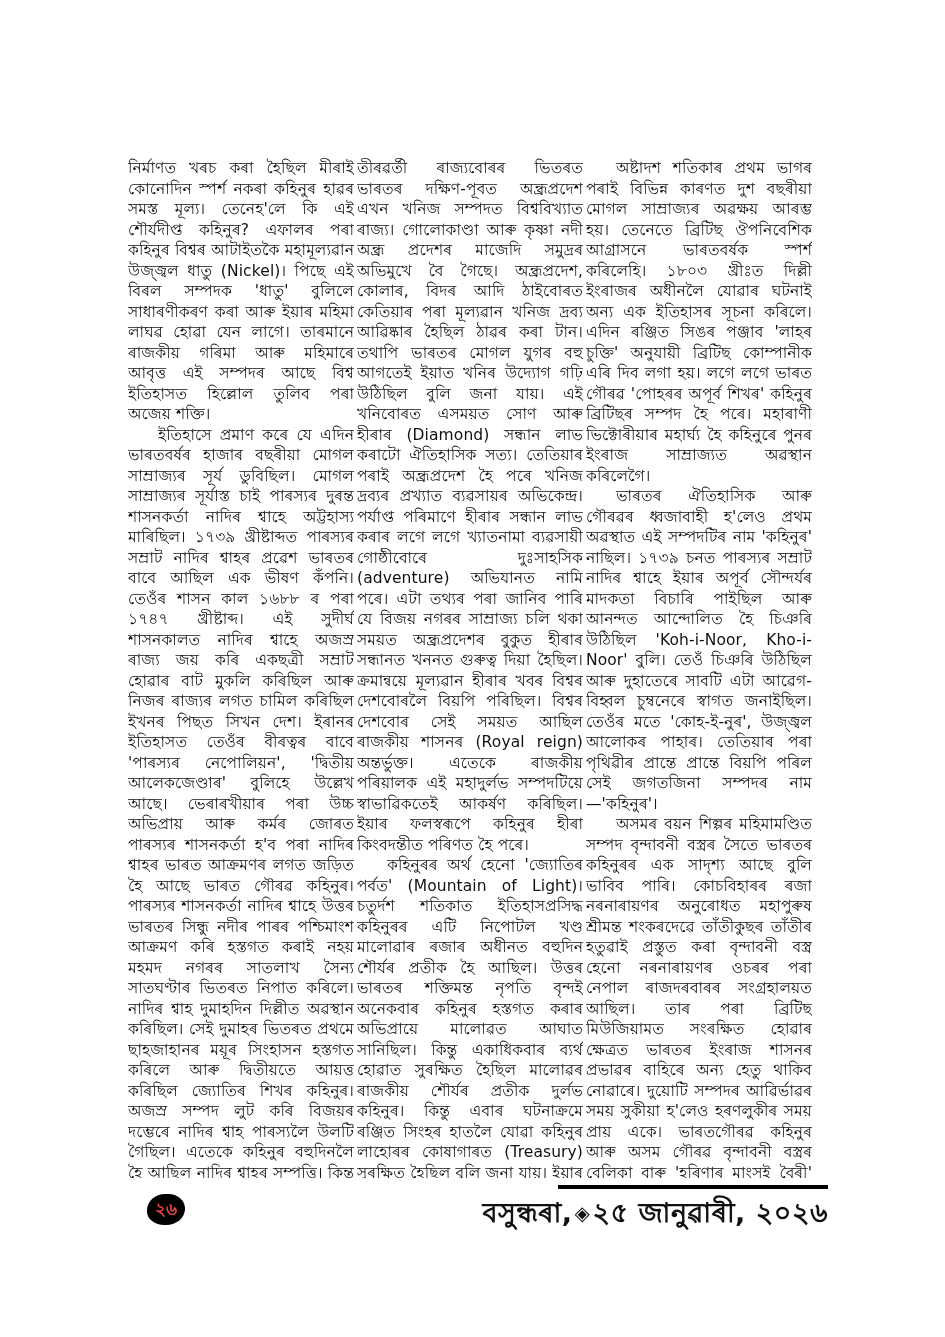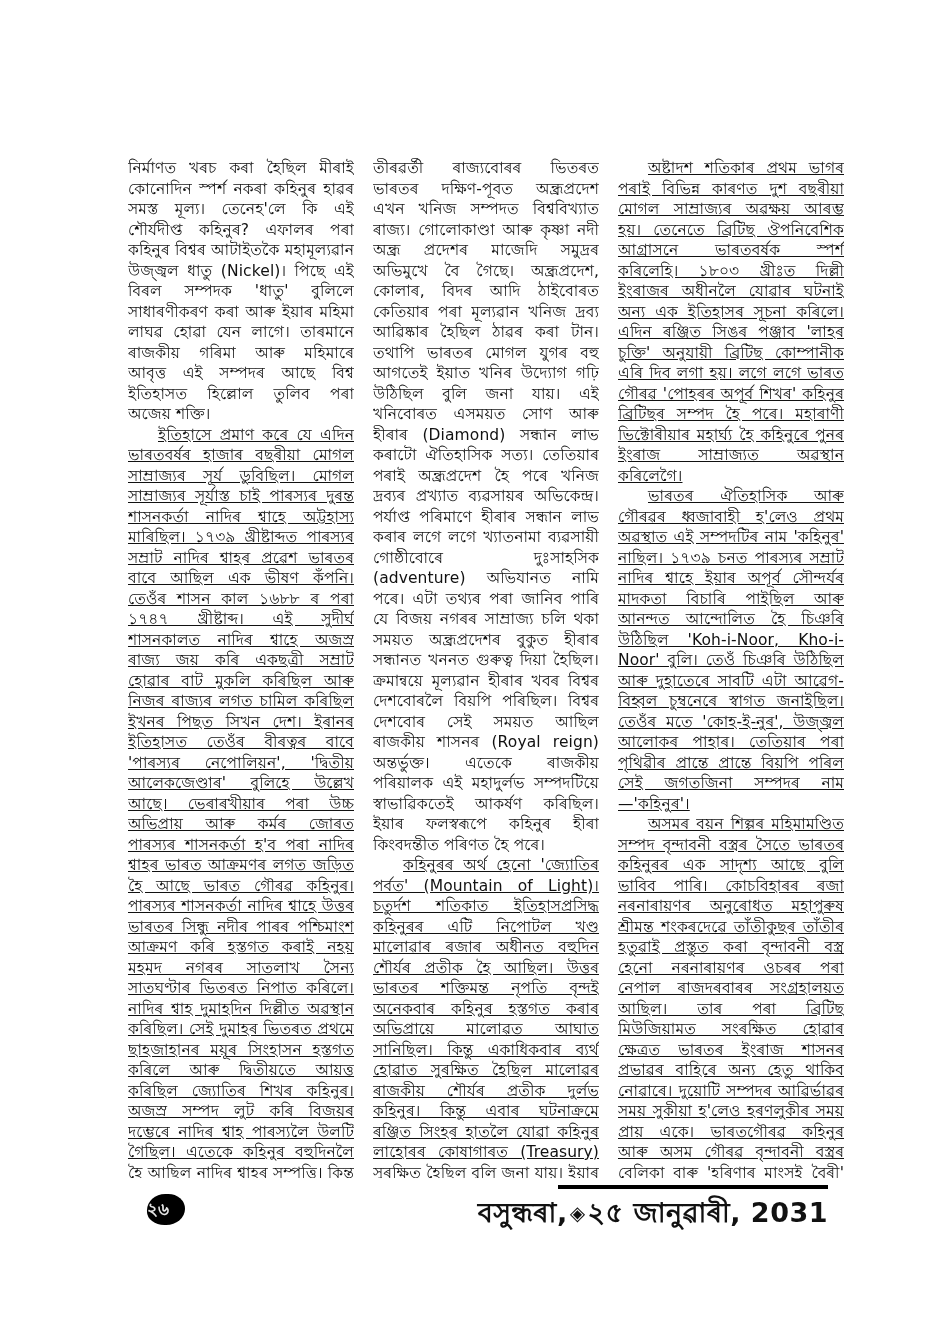--- a/index.html
+++ b/index.html
@@ -20,37 +20,37 @@
     inset: 0;
     background: #ffffff;
   }
   .content {
     position: absolute;
     left: 128px;
     top: 158px;
     width: 699px;
     height: 1020px;
     display: flex;
-    gap: 19px;
+    gap: 3px;
   }
   .col {
     width: 226px;
     flex: 0 0 226px;
     overflow: hidden;
   }
   .para {
     margin: 0;
     font-size: 15.5px;
     line-height: 20.5px;
     text-align: justify;
     text-justify: inter-word;
     letter-spacing: 0.1px;
     word-break: break-word;
   }
-  .para.indent { text-indent: 30px; text-decoration: underline; }
+  .para.indent { text-indent: 30px; }
   .footer-rule {
     position: absolute;
     left: 558px;
     top: 1185px;
     width: 270px;
     height: 4px;
     background: #000;
   }
   .footer-date {
     position: absolute;
@@ -66,25 +66,25 @@
     vertical-align: 2px;
     margin: 0 2px;
   }
   .page-badge {
     position: absolute;
     left: 147px;
     top: 1194px;
     width: 38px;
     height: 31px;
     background: #000;
-    color: #e5e5e5;
+    color: #ef4444;
     border-radius: 50% 46% 52% 48% / 55% 50% 55% 45%;
     display: flex;
     align-items: center;
-    justify-content: flex-start;
+    justify-content: center;
     font-size: 17px;
     font-weight: bold;
   }
 </style>
 </head>
 <body>
 
 <div class="page">
 
   <div class="content">
@@ -106,16 +106,16 @@
     </div>
   </div>
 
   <div class="page-badge">
     <span>২৬</span>
   </div>
 
   <div class="footer-rule"></div>
 
   <div class="footer-date">
-    <span>বসুন্ধৰা,</span><span class="ornament">◈</span><span>২৫ জানুৱাৰী, 2031</span>
+    <span>বসুন্ধৰা,</span><span class="ornament">◈</span><span>২৫ জানুৱাৰী, ২০২৬</span>
   </div>
 
 </div>
 
 </body></html>

